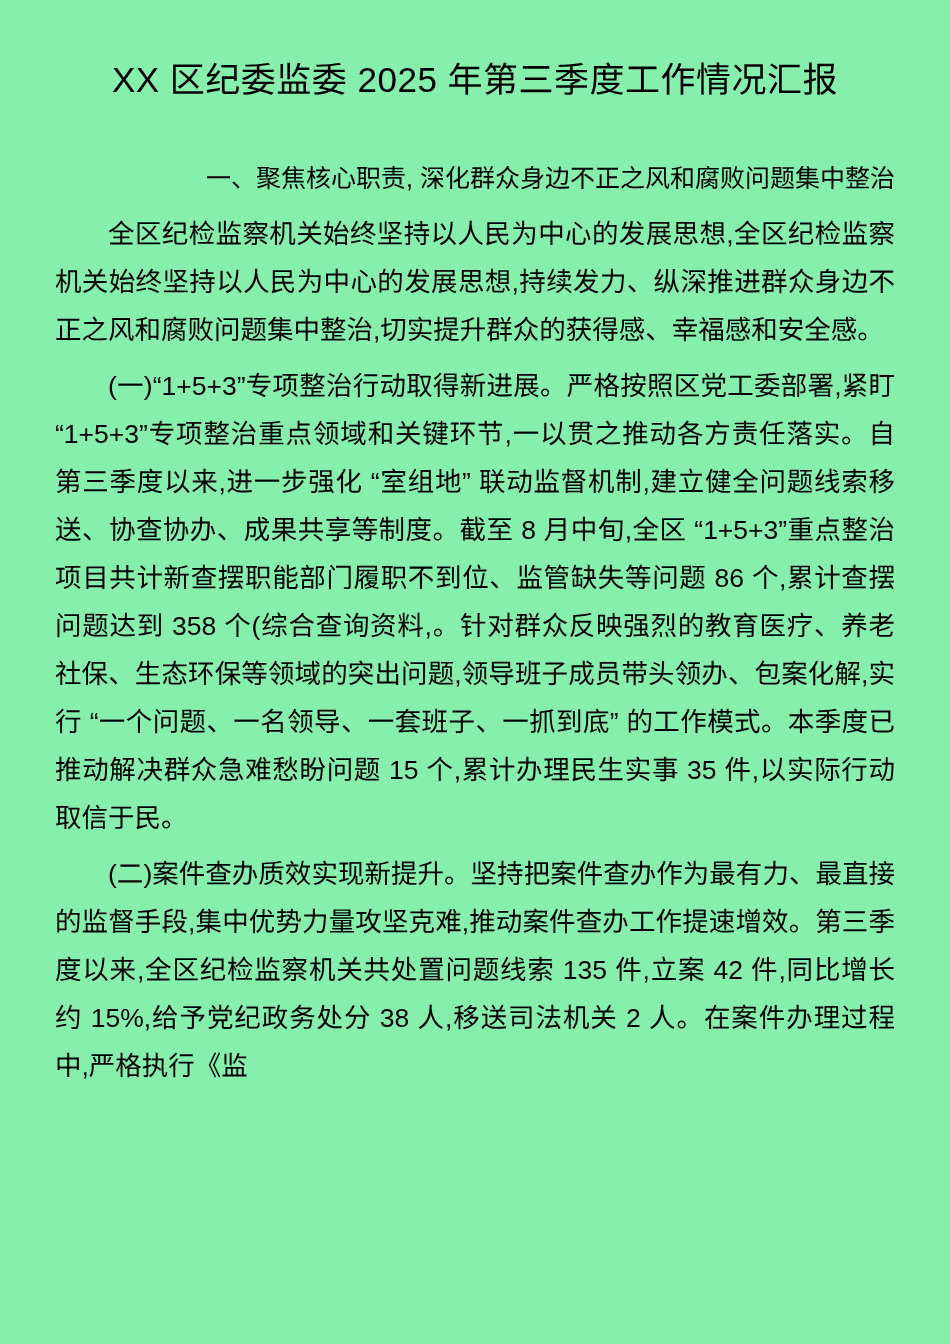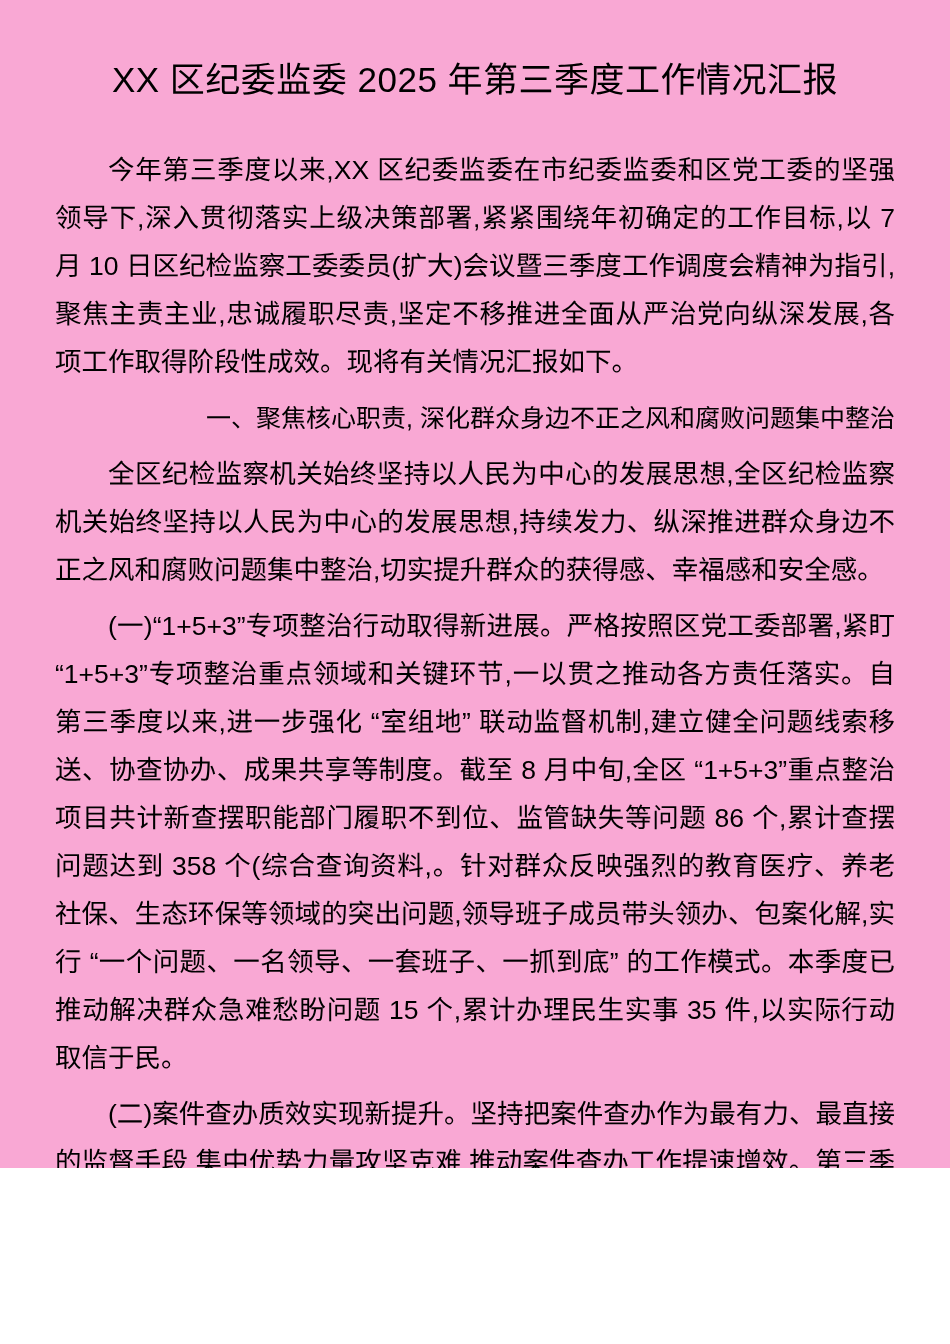--- a/index.html
+++ b/index.html
@@ -9,22 +9,22 @@
     background: #ffffff;
   }
   body {
     font-family: "Liberation Sans", "DejaVu Sans", sans-serif;
     color: #000000;
     -webkit-font-smoothing: antialiased;
   }
   .page {
     position: relative;
     width: 950px;
-    height: 1168px;
-    background: #f9a8d4;
+    height: 1344px;
+    background: #86efac;
     overflow: hidden;
     box-sizing: border-box;
   }
   .page-body {
     position: absolute;
     left: 55px;
     top: 0;
     width: 840px;
   }
   .doc-title {
@@ -66,33 +66,32 @@
 </head>
 <body>
 
 <div class="page">
   <div class="page-body">
 
     <h1 class="doc-title">XX 区纪委监委 2025 年第三季度工作情况汇报</h1>
 
     <div class="body-block">
 
-      <p class="para">今年第三季度以来,XX 区纪委监委在市纪委监委和区党工委的坚强领导下,深入贯彻落实上级决策部署,紧紧围绕年初确定的工作目标,以 7 月 10 日区纪检监察工委委员(扩大)会议暨三季度工作调度会精神为指引,聚焦主责主业,忠诚履职尽责,坚定不移推进全面从严治党向纵深发展,各项工作取得阶段性成效。现将有关情况汇报如下。</p>
 
       <div class="spacer-xs"></div>
 
       <p class="section-heading">一、聚焦核心职责, 深化群众身边不正之风和腐败问题集中整治</p>
 
       <div class="spacer-xs"></div>
 
       <p class="para">全区纪检监察机关始终坚持以人民为中心的发展思想,全区纪检监察机关始终坚持以人民为中心的发展思想,持续发力、纵深推进群众身边不正之风和腐败问题集中整治,切实提升群众的获得感、幸福感和安全感。</p>
 
       <div class="spacer-xs"></div>
 
       <p class="para">(一)“1+5+3”专项整治行动取得新进展。严格按照区党工委部署,紧盯“1+5+3”专项整治重点领域和关键环节,一以贯之推动各方责任落实。自第三季度以来,进一步强化 “室组地” 联动监督机制,建立健全问题线索移送、协查协办、成果共享等制度。截至 8 月中旬,全区 “1+5+3”重点整治项目共计新查摆职能部门履职不到位、监管缺失等问题 86 个,累计查摆问题达到 358 个(综合查询资料,。针对群众反映强烈的教育医疗、养老社保、生态环保等领域的突出问题,领导班子成员带头领办、包案化解,实行 “一个问题、一名领导、一套班子、一抓到底” 的工作模式。本季度已推动解决群众急难愁盼问题 15 个,累计办理民生实事 35 件,以实际行动取信于民。</p>
 
       <div class="spacer-xs"></div>
 
-      <p class="para">(二)案件查办质效实现新提升。坚持把案件查办作为最有力、最直接的监督手段,集中优势力量攻坚克难,推动案件查办工作提速增效。第三季度以来,全区纪检监察机关共处置问题线索 135 件,立案 42 件,同比增长约 15%,给予党纪政务处分 54 人,移送司法机关 2 人。在案件办理过程中,严格执行《监</p>
+      <p class="para">(二)案件查办质效实现新提升。坚持把案件查办作为最有力、最直接的监督手段,集中优势力量攻坚克难,推动案件查办工作提速增效。第三季度以来,全区纪检监察机关共处置问题线索 135 件,立案 42 件,同比增长约 15%,给予党纪政务处分 38 人,移送司法机关 2 人。在案件办理过程中,严格执行《监</p>
 
     </div>
   </div>
 </div>
 
 </body></html>

